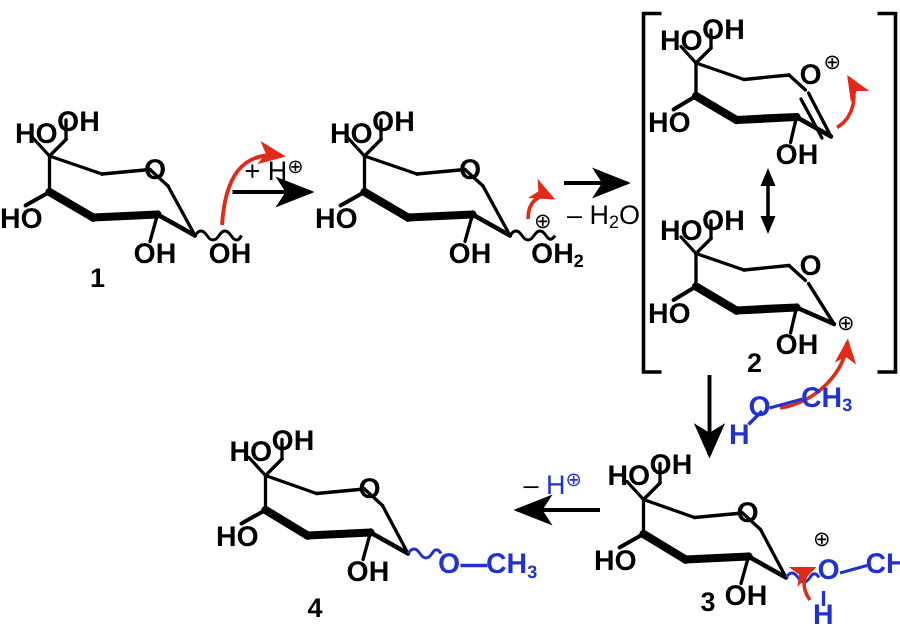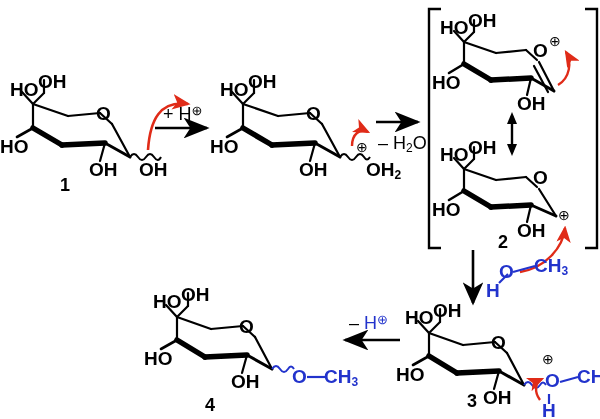--- a/index.html
+++ b/index.html
@@ -191,21 +191,21 @@
 <div class="lbl atom" style="left:139px;top:160px;">OH</div>
 <div class="lbl num" style="left:60px;top:176px;">1</div>
 
 <div class="lbl cond" style="left:163px;top:104px;"><span>+ H</span><span class="plusc">⊕</span></div>
 
 <div class="lbl atom" style="left:220px;top:80px;">HO</div>
 <div class="lbl atom" style="left:248px;top:72px;">OH</div>
 <div class="lbl atom" style="left:210px;top:137px;">HO</div>
 <div class="lbl atom" style="left:299px;top:160px;">OH</div>
 <div class="lbl atom" style="left:306px;top:104px;">O</div>
-<div class="lbl atom" style="left:366px;top:160px;"><span>OH</span><span class="sub">2</span></div>
+<div class="lbl atom" style="left:354px;top:160px;"><span>OH</span><span class="sub">2</span></div>
 <div class="lbl" style="left:356px;top:140px;font-size:14px;">⊕</div>
 
 <div class="lbl cond" style="left:378px;top:98px;margin-top:36px;"><span>– H</span><span class="sub">2</span><span>O</span></div>
 
 <div class="lbl atom" style="left:440px;top:18px;">HO</div>
 <div class="lbl atom" style="left:468px;top:11px;">OH</div>
 <div class="lbl atom" style="left:432px;top:73px;">HO</div>
 <div class="lbl atom" style="left:517px;top:94px;">OH</div>
 <div class="lbl atom" style="left:533px;top:41px;">O</div>
 <div class="lbl" style="left:549px;top:34px;font-size:14px;">⊕</div>

